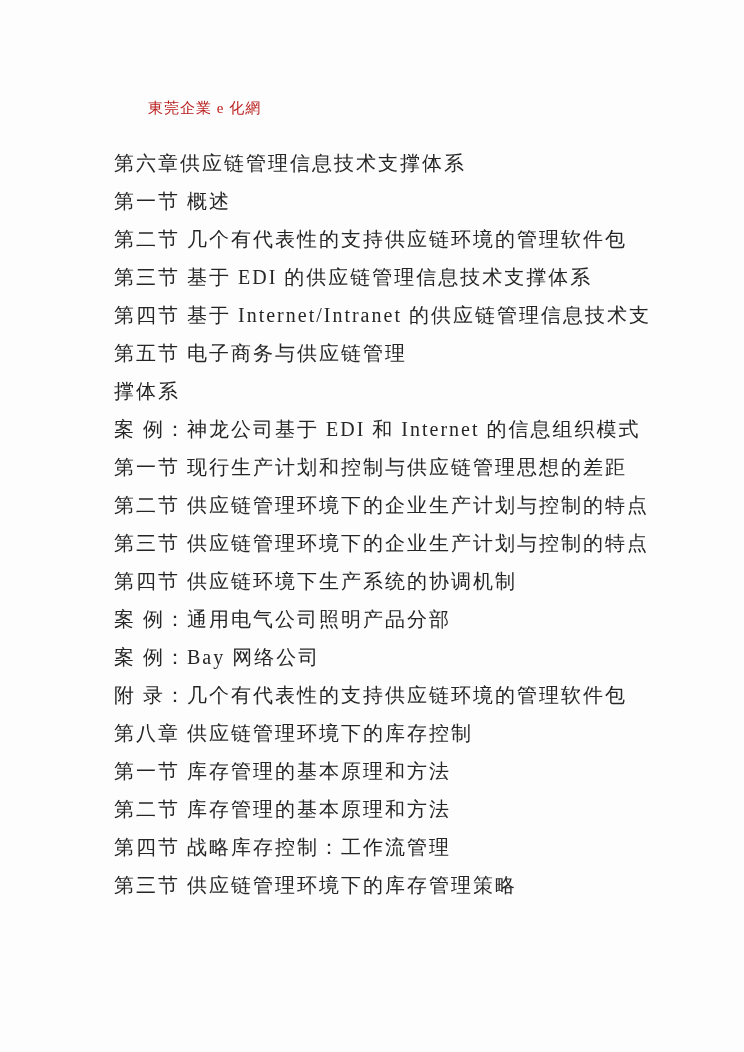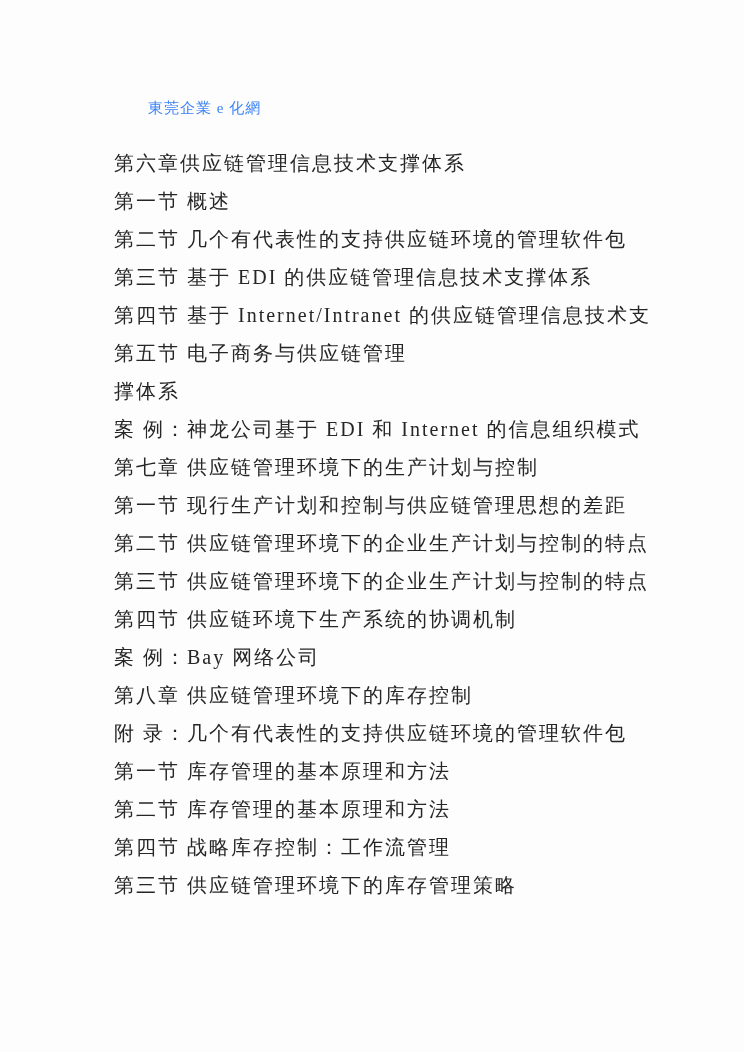--- a/index.html
+++ b/index.html
@@ -15,21 +15,21 @@
     background: #fdfdfd;
     overflow: hidden;
   }
   .content {
     padding: 98px 56px 0 114px;
   }
   .site-header {
     margin-left: 34px;
     font-size: 15px;
     letter-spacing: 1px;
-    color: #3b82f6;
+    color: #b91c1c;
     line-height: 20px;
   }
   .toc {
     margin-top: 26px;
     list-style: none;
   }
   .toc-line {
     font-size: 20px;
     line-height: 38px;
     letter-spacing: 2px;
@@ -47,28 +47,28 @@
 
     <div class="toc">
       <p class="toc-line">第六章供应链管理信息技术支撑体系</p>
       <p class="toc-line">第一节 概述</p>
       <p class="toc-line">第二节 几个有代表性的支持供应链环境的管理软件包</p>
       <p class="toc-line">第三节 基于 EDI 的供应链管理信息技术支撑体系</p>
       <p class="toc-line">第四节 基于 Internet/Intranet 的供应链管理信息技术支</p>
       <p class="toc-line">第五节 电子商务与供应链管理</p>
       <p class="toc-line">撑体系</p>
       <p class="toc-line">案 例：神龙公司基于 EDI 和 Internet 的信息组织模式</p>
-      <p class="toc-line">第七章 供应链管理环境下的生产计划与控制</p>
       <p class="toc-line">第一节 现行生产计划和控制与供应链管理思想的差距</p>
       <p class="toc-line">第二节 供应链管理环境下的企业生产计划与控制的特点</p>
       <p class="toc-line">第三节 供应链管理环境下的企业生产计划与控制的特点</p>
       <p class="toc-line">第四节 供应链环境下生产系统的协调机制</p>
+      <p class="toc-line">案 例：通用电气公司照明产品分部</p>
       <p class="toc-line">案 例：Bay 网络公司</p>
+      <p class="toc-line">附 录：几个有代表性的支持供应链环境的管理软件包</p>
       <p class="toc-line">第八章 供应链管理环境下的库存控制</p>
-      <p class="toc-line">附 录：几个有代表性的支持供应链环境的管理软件包</p>
       <p class="toc-line">第一节 库存管理的基本原理和方法</p>
       <p class="toc-line">第二节 库存管理的基本原理和方法</p>
       <p class="toc-line">第四节 战略库存控制：工作流管理</p>
       <p class="toc-line">第三节 供应链管理环境下的库存管理策略</p>
     </div>
 
   </div>
 </div>
 
 </body></html>

